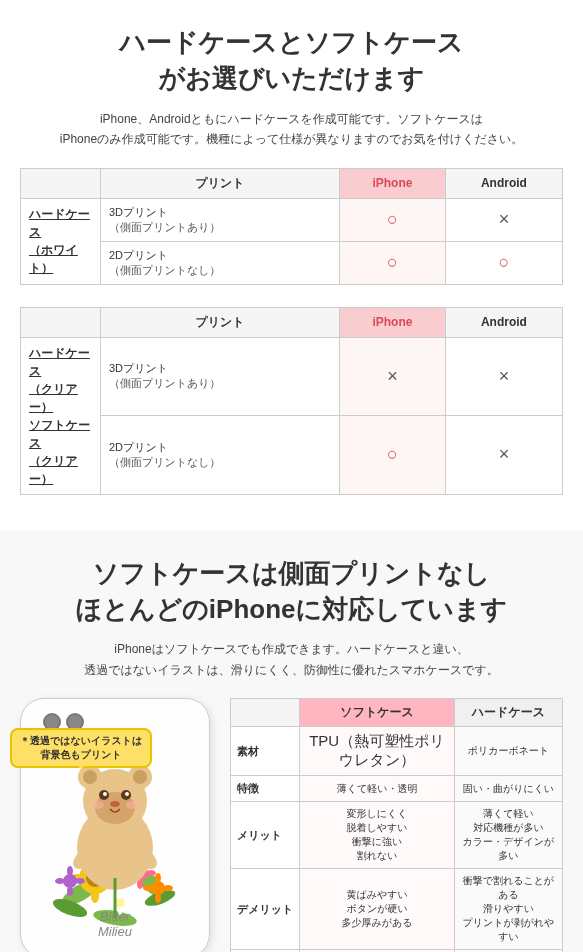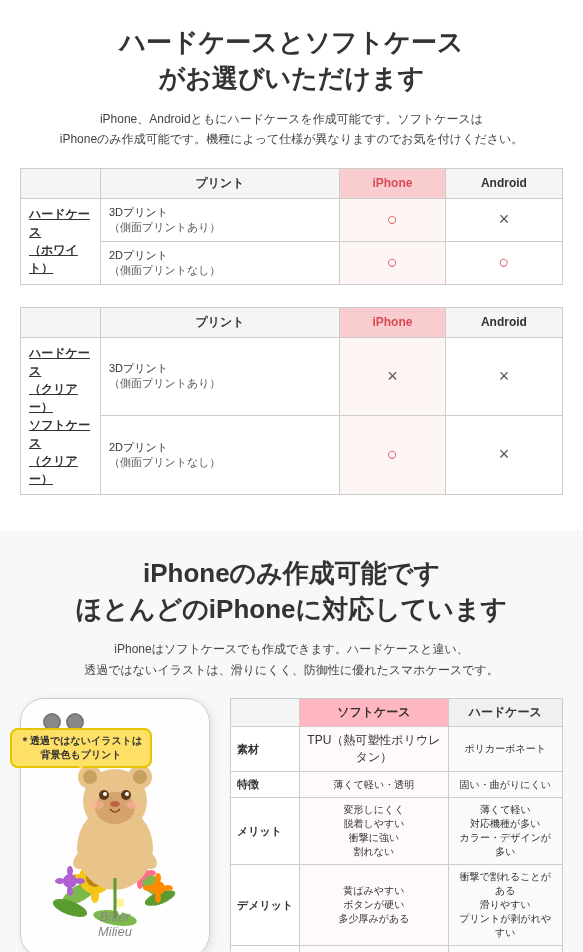--- a/index.html
+++ b/index.html
@@ -281,21 +281,21 @@
           <td style="text-align:left;font-size:11px;">2Dプリント<br><span class="sub-text">（側面プリントなし）</span></td>
           <td class="iphone-col cell-circle">○</td>
           <td class="cell-cross">×</td>
         </tr>
       </tbody>
     </table>
   </div>
 </div>
 
 <div class="section2">
-  <div class="section2-title" style="white-space:pre-line;">iPhoneのみ作成可能です
+  <div class="section2-title" style="white-space:pre-line;">ソフトケースは側面プリントなし
 ほとんどのiPhoneに対応しています</div>
   <div class="section2-desc" style="white-space:pre-line;">iPhoneはソフトケースでも作成できます。ハードケースと違い、
 透過ではないイラストは、滑りにくく、防御性に優れたスマホケースです。</div>
 
   <div class="comparison-area">
 
     <div class="phone-area">
       <div class="balloon-label" style="white-space:pre-line;font-size:10px;text-align:center;">＊透過ではないイラストは
 背景色もプリント</div>
       <div class="phone-mockup">
@@ -385,21 +385,21 @@
         <thead>
           <tr>
             <th style="background:#f5f5f5;width:50px;"></th>
             <th class="th-soft">ソフトケース</th>
             <th class="th-hard">ハードケース</th>
           </tr>
         </thead>
         <tbody id="comp-tbody">
         <tr>
               <td style="font-weight: bold; text-align: left; white-space: nowrap;">素材</td>
-              <td class="soft-col" style="white-space: pre-line; font-size: 12px;">TPU（熱可塑性ポリウレタン）</td>
+              <td class="soft-col" style="white-space: pre-line; font-size: 15px;">TPU（熱可塑性ポリウレタン）</td>
               <td class="hard-col" style="white-space: pre-line; font-size: 10px;">ポリカーボネート</td>
             </tr>
             <tr>
               <td style="font-weight: bold; text-align: left; white-space: nowrap;">特徴</td>
               <td class="soft-col" style="white-space: pre-line; font-size: 10px;">薄くて軽い・透明</td>
               <td class="hard-col" style="white-space: pre-line; font-size: 10px;">固い・曲がりにくい</td>
             </tr>
             <tr>
               <td style="font-weight: bold; text-align: left; white-space: nowrap;">メリット</td>
               <td class="soft-col" style="white-space: pre-line; font-size: 10px;">変形しにくく

